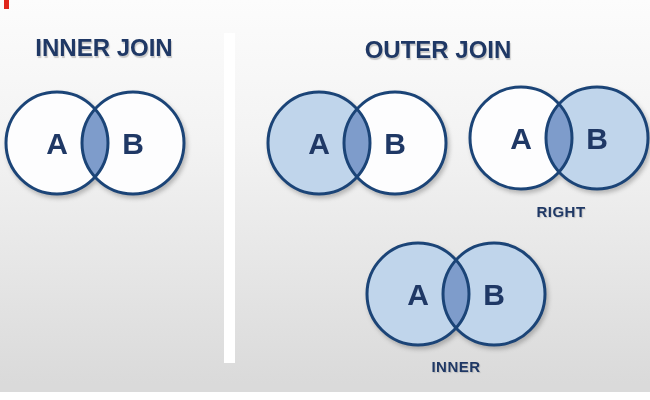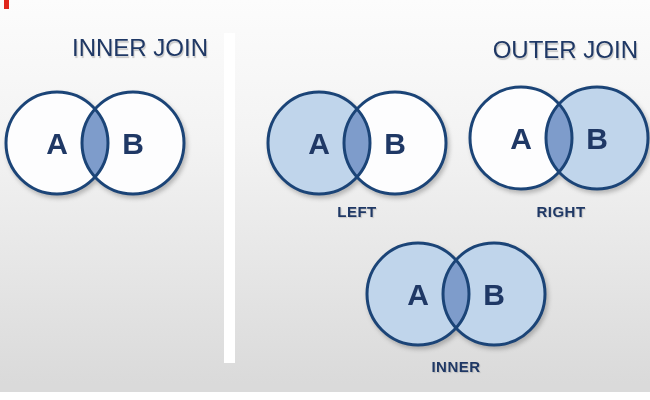--- a/index.html
+++ b/index.html
@@ -22,24 +22,24 @@
   .red-marker.top { left: 4px; top: 0; width: 5px; height: 9px; }
   .red-marker.bottom { left: 2px; top: 392px; width: 6px; height: 8px; }
   .divider {
     position: absolute;
     left: 224px; top: 33px; width: 11px; height: 330px;
     background: var(--divider);
   }
   .section-title {
     position: absolute;
     color: var(--navy-text);
-    font-weight: normal;
+    font-weight: bold;
     font-size: 24px;
     letter-spacing: 0px;
-    text-align: right;
+    text-align: center;
     text-shadow: 1px 2px 1px rgba(140,140,140,0.45);
     white-space: nowrap;
   }
   .section-title.inner { left: 0; width: 208px; top: 34px; }
   .section-title.outer { left: 238px; width: 400px; top: 36px; }
   .caption {
     position: absolute;
     color: var(--navy-text);
     font-weight: bold;
     font-size: 15px;
@@ -108,21 +108,20 @@
         </clipPath>
       </defs>
     <circle class="base lit" cx="62" cy="56" r="51"></circle>
     <circle class="base" cx="138" cy="56" r="51"></circle>
     <circle class="lens" cx="138" cy="56" r="51" clip-path="url(#clip-left)"></circle>
     <circle class="outline" cx="62" cy="56" r="51"></circle>
     <circle class="outline" cx="138" cy="56" r="51"></circle>
     <text x="62" y="67">A</text>
     <text x="138" y="67">B</text>
   </svg>
-  <div class="caption left">LEFT</div>
 
   <svg class="venn right" width="200" height="112" viewBox="0 0 200 112">
     <defs>
         <clipPath id="clip-right">
           <circle cx="62" cy="56" r="51"></circle>
         </clipPath>
       </defs>
     <circle class="base" cx="62" cy="56" r="51"></circle>
     <circle class="base lit" cx="138" cy="56" r="51"></circle>
     <circle class="lens" cx="138" cy="56" r="51" clip-path="url(#clip-right)"></circle>

